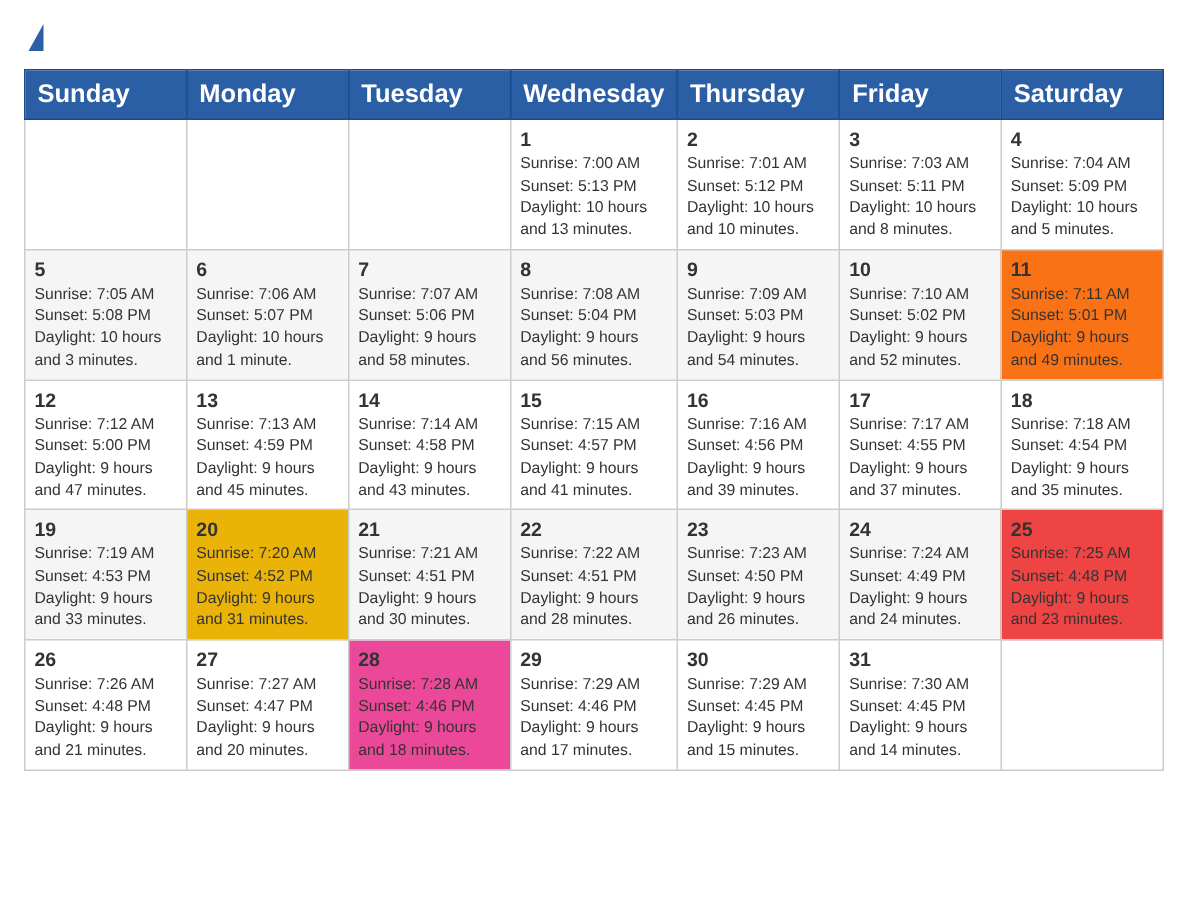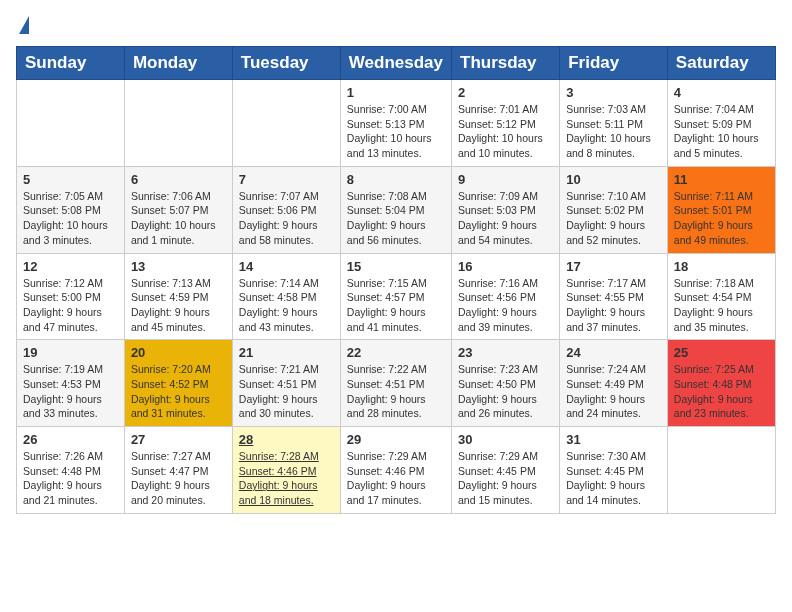--- a/index.html
+++ b/index.html
@@ -322,21 +322,21 @@
 Daylight: 9 hours
 and 21 minutes.</div>
         </td>
         <td style="background-color: rgb(255, 255, 255);">
           <span class="day-number">27</span>
           <div class="cell-content">Sunrise: 7:27 AM
 Sunset: 4:47 PM
 Daylight: 9 hours
 and 20 minutes.</div>
         </td>
-        <td style="background-color: #fef9c3; text-decoration: underline;">
+        <td style="background-color: #ec4899;">
           <span class="day-number">28</span>
           <div class="cell-content">Sunrise: 7:28 AM
 Sunset: 4:46 PM
 Daylight: 9 hours
 and 18 minutes.</div>
         </td>
         <td style="background-color: rgb(255, 255, 255);">
           <span class="day-number">29</span>
           <div class="cell-content">Sunrise: 7:29 AM
 Sunset: 4:46 PM

